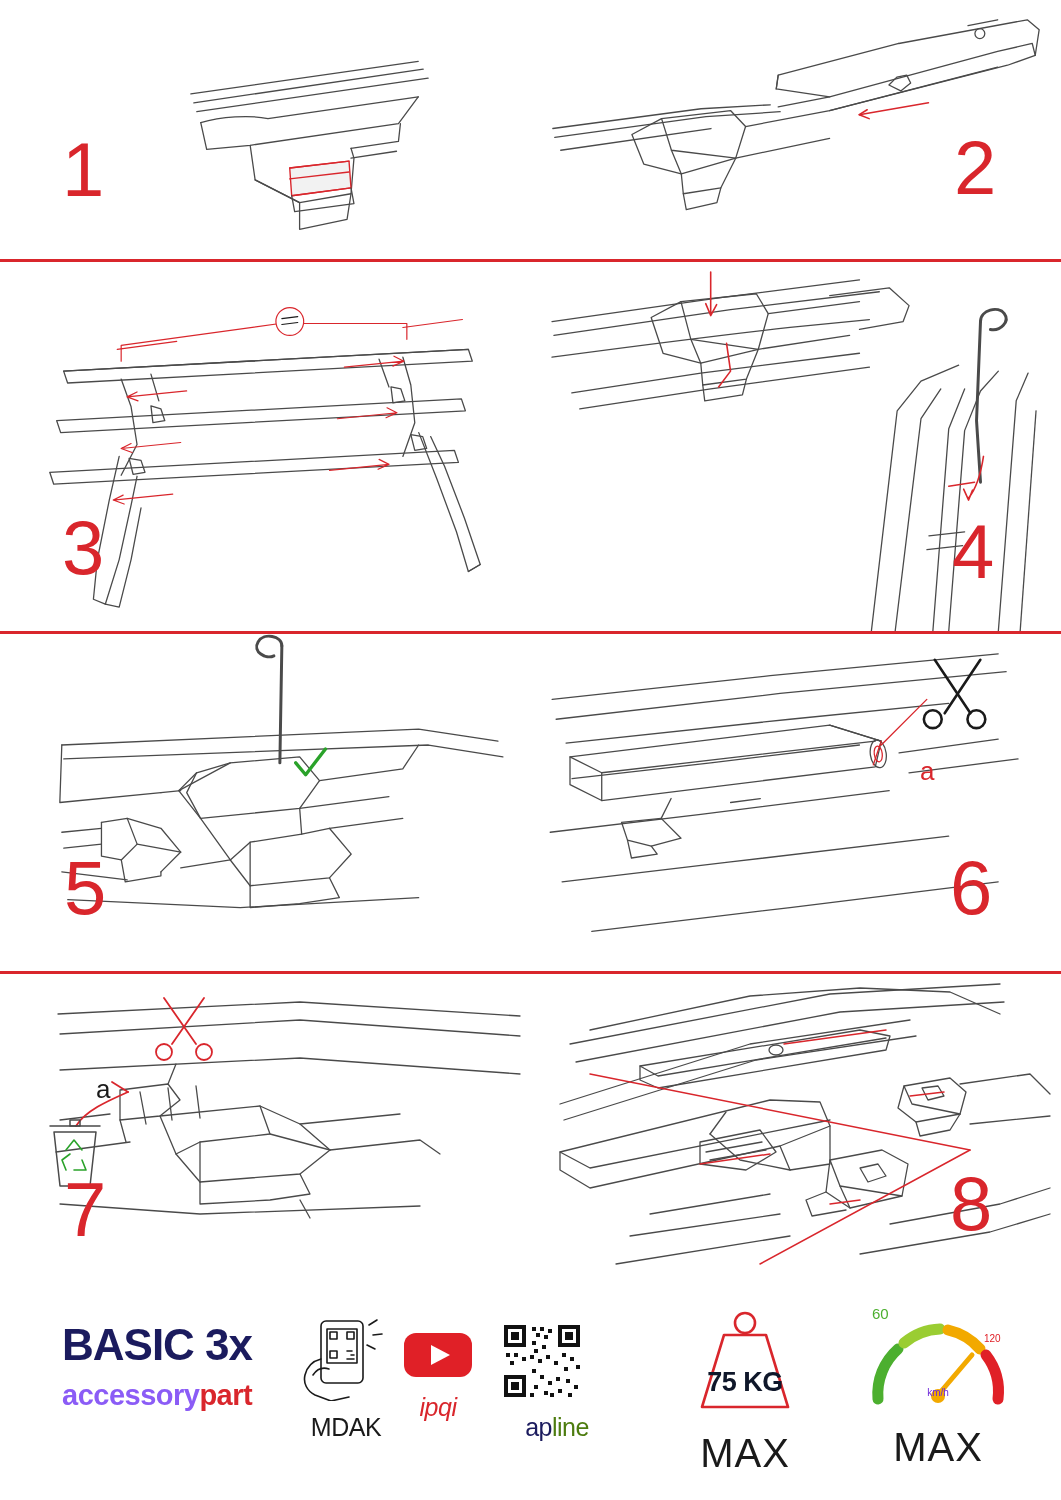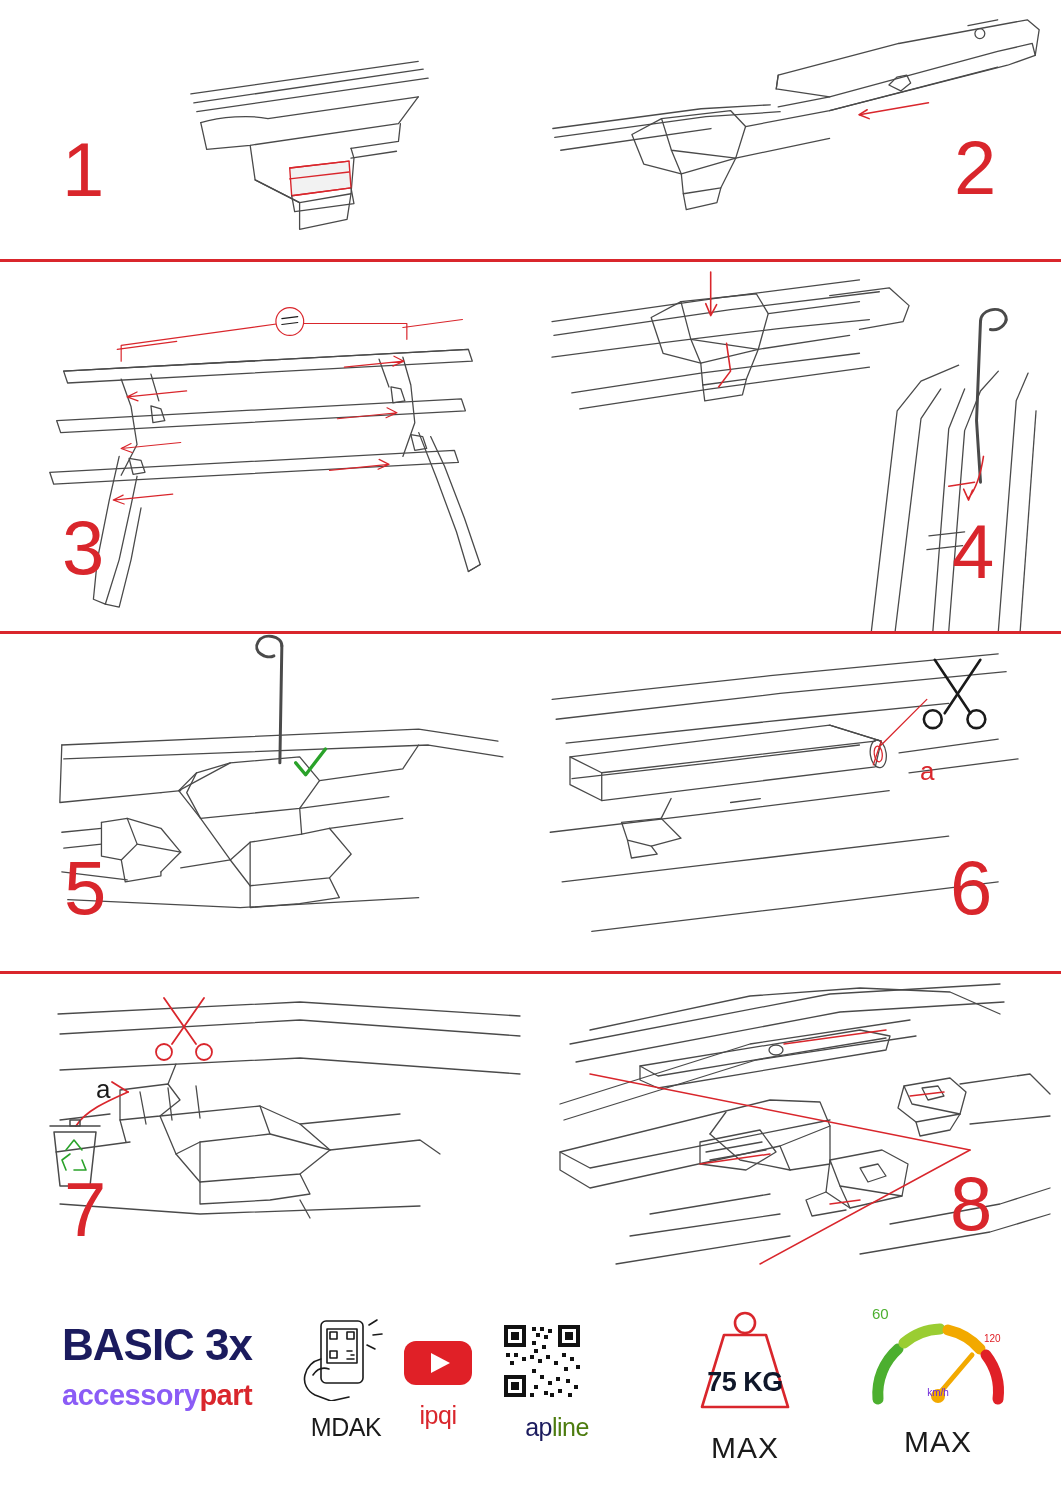--- a/index.html
+++ b/index.html
@@ -110,21 +110,21 @@
   .cap-mdak .k { color: #1a1a1a; }
   .cap-ipqi { color: #d9262c; }
   .cap-apline .ap { color: #1b1b5e; margin-left: 28px; }
   .cap-apline .line { color: #4d7c0f; }
 
   .maxblock {
     position: absolute;
     text-align: center;
   }
   .max-label {
-    font-size: 30px;
+    font-size: 40px;
     letter-spacing: 1px;
     color: #1a1a1a;
     margin-top: 6px;
   }
   .weight-text {
     position: absolute;
     left: 0;
     right: 0;
     top: 60px;
     font-size: 27px;
@@ -497,21 +497,21 @@
         <path d="M78 10 l8 -5 M82 20 l9 -1 M76 30 l8 4"></path>
         <path d="M30 44 c-8 2 -14 8 -16 16 c-2 8 2 16 10 20 l16 6"></path>
         <path d="M22 60 c4 -6 10 -8 16 -6"></path>
         <path d="M40 86 l18 -4"></path>
       </svg>
       <div class="logo-cap cap-mdak">
         <span>MD</span><span>A</span><span class="k">K</span>
       </div>
     </div>
 
-    <div class="logo-item" style="left:396px; top:40px; width:84px;">
+    <div class="logo-item" style="left:396px; top:32px; width:84px;font-style:italic;">
       <svg width="76" height="54" viewBox="0 0 76 54" xmlns="http://www.w3.org/2000/svg">
         <rect x="4" y="6" width="68" height="44" rx="12" fill="#e02027"></rect>
         <path d="M31 18 L50 28 L31 38 Z" fill="#ffffff"></path>
       </svg>
       <div class="logo-cap cap-ipqi">ipqi</div>
     </div>
 
     <div class="logo-item" style="left:478px; top:26px; width:130px;">
       <svg width="86" height="80" viewBox="0 0 86 80" xmlns="http://www.w3.org/2000/svg">
         <rect x="2" y="2" width="82" height="76" fill="#ffffff"></rect>

